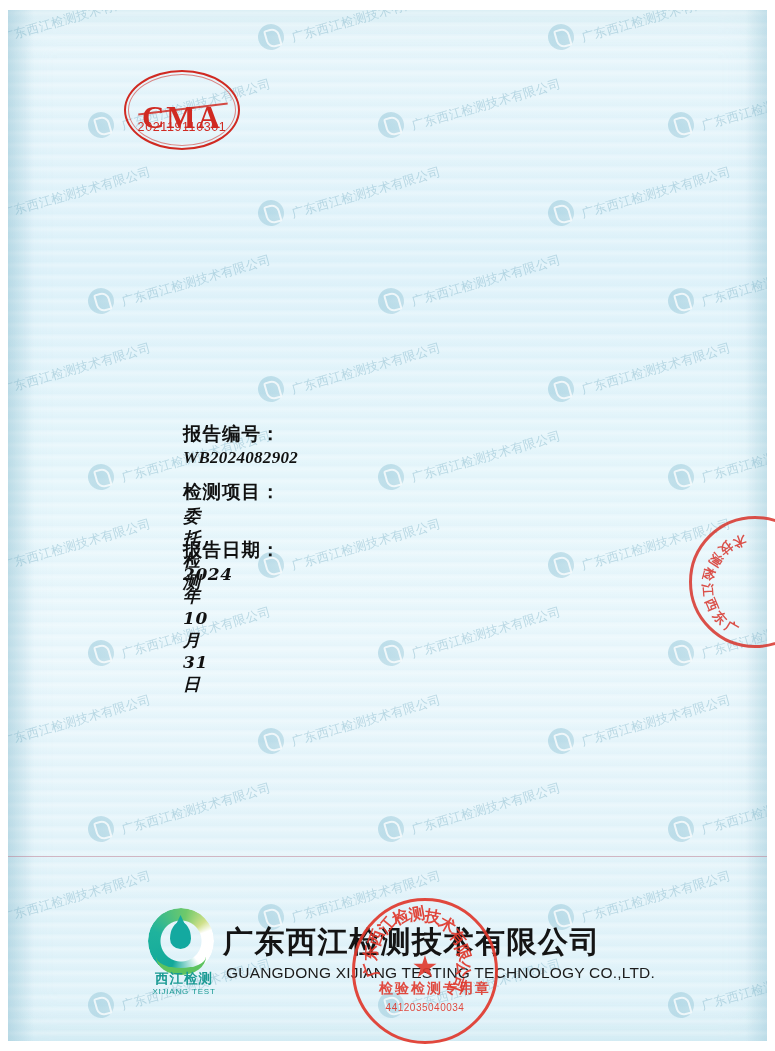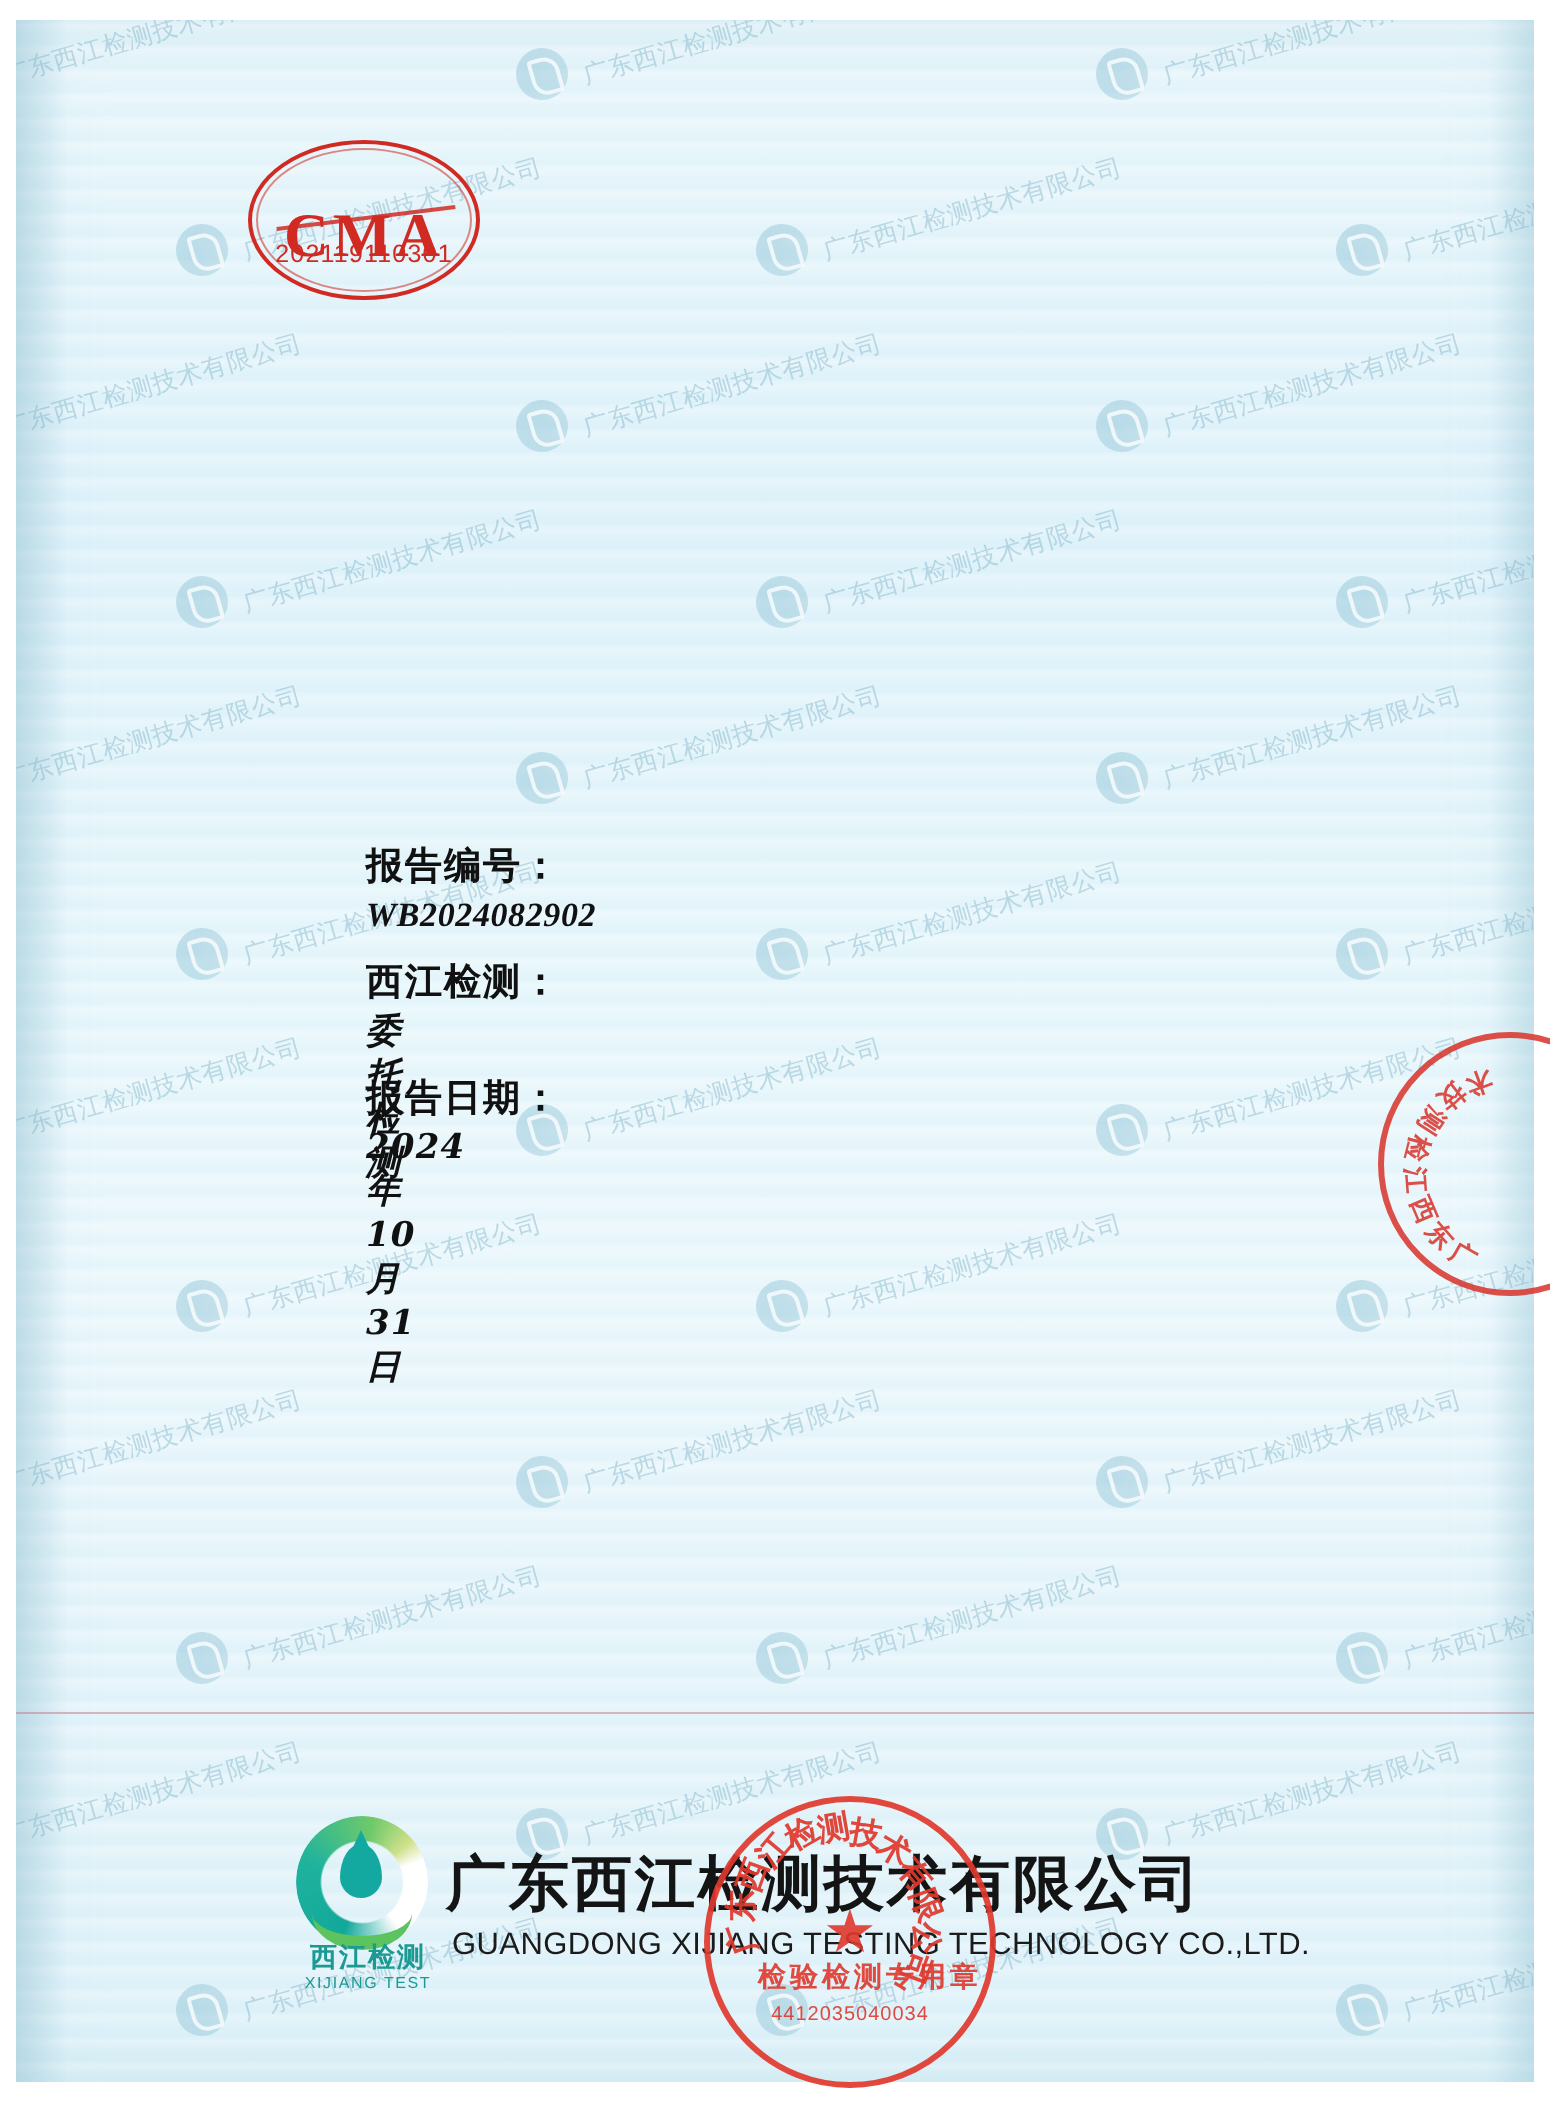--- a/index.html
+++ b/index.html
@@ -472,21 +472,21 @@
 
 
   <div class="fields" id="fields-block">
       <div class="field-row">
         <div class="field-label">报告编号：</div>
         <div class="field-value-wrap">
           <div class="field-value ascii">WB2024082902</div>
         </div>
       </div>
       <div class="field-row">
-        <div class="field-label">西江检测：</div>
+        <div class="field-label">检测项目：</div>
         <div class="field-value-wrap">
           <div class="field-value">委托检测</div>
         </div>
       </div>
       <div class="field-row">
         <div class="field-label">报告日期：</div>
         <div class="field-value-wrap">
           <div class="field-value">2024 年 10 月 31 日</div>
         </div>
       </div>

